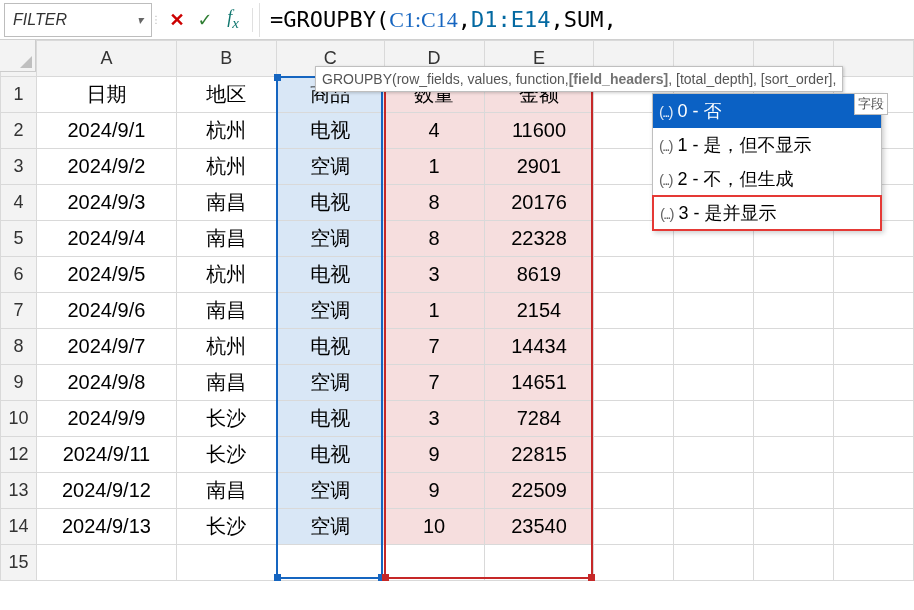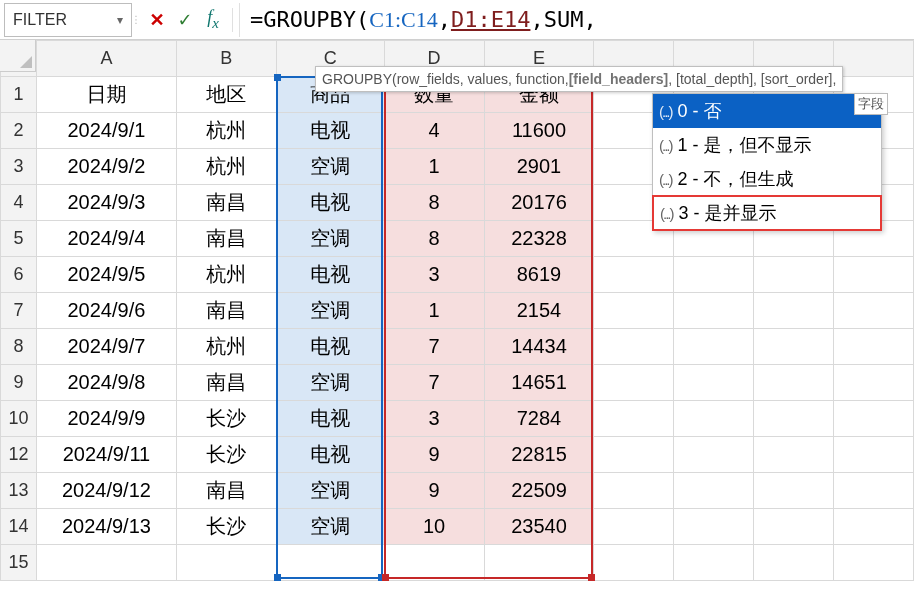--- a/index.html
+++ b/index.html
@@ -13,30 +13,31 @@
     position: relative;
   }
   .formula-bar {
     display: flex;
     align-items: center;
     height: 40px;
     border-bottom: 1px solid #d0d0d0;
     background: #fff;
   }
   .name-box {
-    width: 128px;
+    width: 148px;
     height: 34px;
     border: 1px solid #bdbdbd;
     padding: 0 8px;
     display: flex;
     align-items: center;
     font-size: 16px;
     color: #333;
     margin: 3px 0 3px 4px;
     justify-content: space-between;
+    font-style: italic;
   }
   .name-box-chevron {
     font-size: 12px;
     color: #666;
   }
   .name-box-sep {
     width: 8px;
     height: 34px;
     display:flex;
     align-items:center;
@@ -68,21 +69,21 @@
     padding-left: 10px;
     font-size: 22px;
     font-family: Consolas, monospace;
     color: #000;
     position: relative;
     border-left: 1px solid #e0e0e0;
     margin-left: 4px;
   }
   .formula-input .fn-name { color:#000; }
   .formula-input .range-blue { color:#1565c0;font-family:Liberation Serif, serif; }
-  .formula-input .range-red { color:#7f1d1d;text-decoration:underline; }
+  .formula-input .range-red { color:#0369a1; }
   .formula-input .comma { color:#000; }
 
   .sheet-wrap {
     position: relative;
   }
   .corner {
     position:absolute;
     left:0; top:0;
     width:36px; height:32px;
     border-right:1px solid #ccc;

